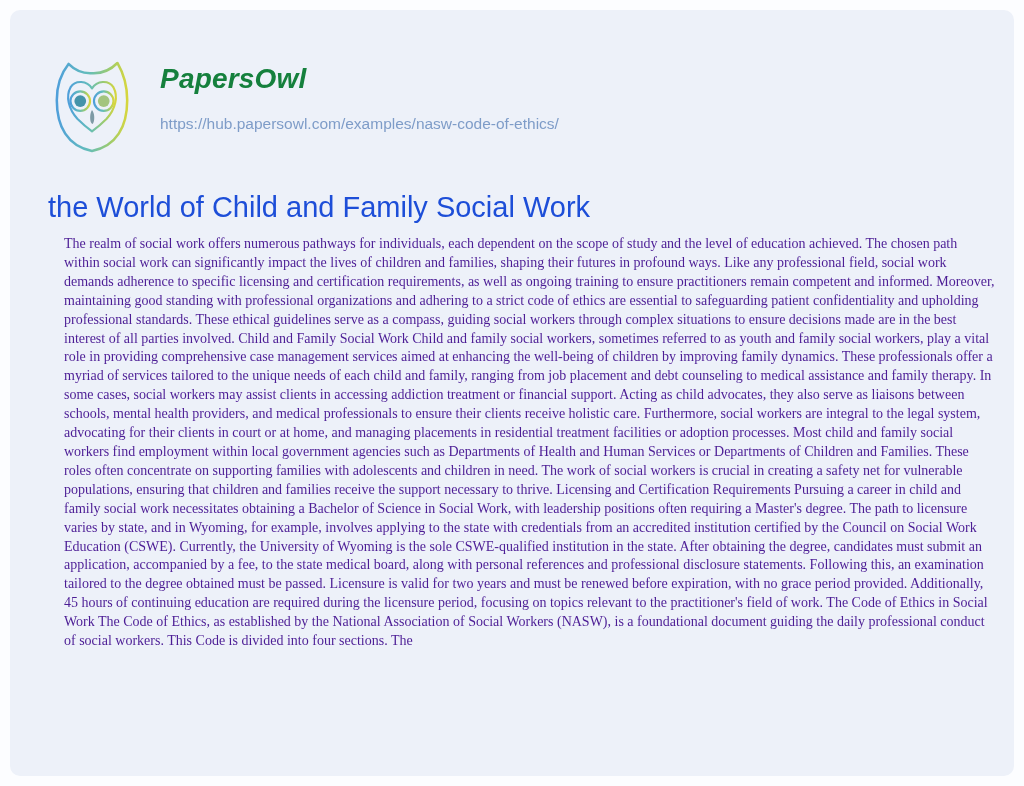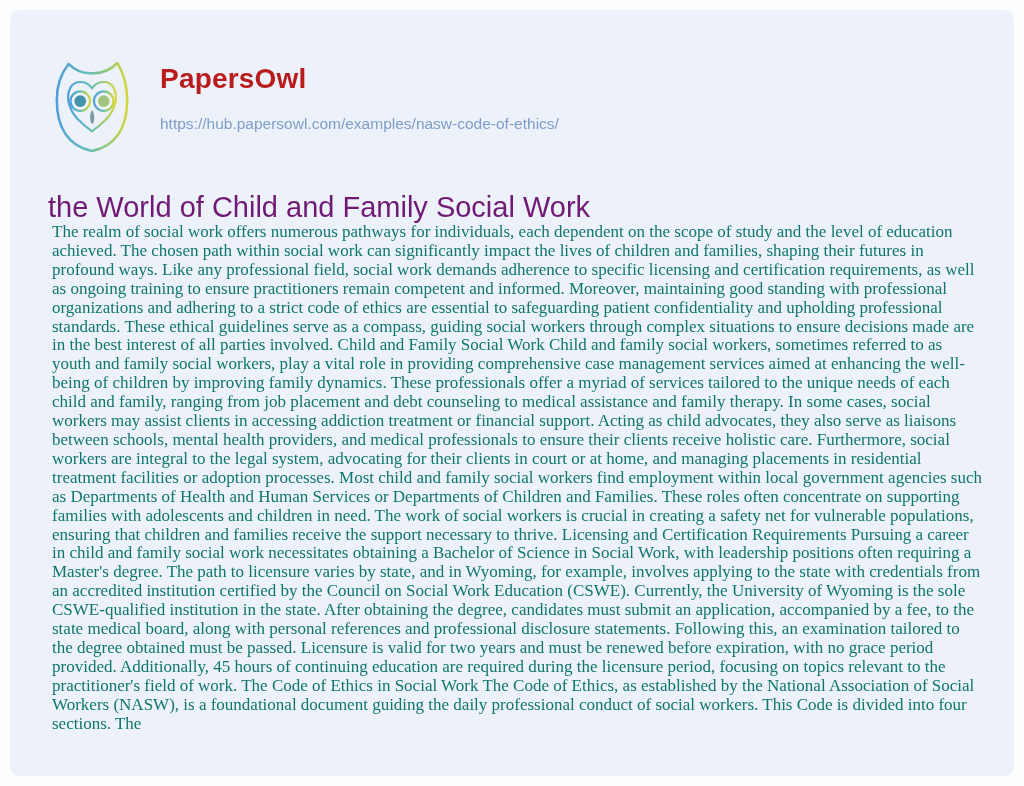--- a/index.html
+++ b/index.html
@@ -32,51 +32,52 @@
     height: 104px;
     flex: 0 0 auto;
   }
   .brand-block {
     margin-left: 24px;
     padding-top: 10px;
   }
   .brand-name {
     font-size: 28px;
     font-weight: 700;
-    color: #b91c1c;
+    color: #15803d;
     letter-spacing: 0.2px;
     line-height: 1.1;
+    font-style: italic;
   }
   .page-url {
     margin-top: 20px;
     font-size: 15.5px;
     color: #7e9cc8;
     text-decoration: none;
     display: inline-block;
   }
   .page-title {
     position: absolute;
     left: 38px;
     top: 160px;
     width: 930px;
     font-size: 29px;
     font-weight: 400;
-    color: #701a75;
+    color: #1d4ed8;
     line-height: 1.25;
   }
   .article-body {
     position: absolute;
     left: 38px;
     top: 209px;
     width: 932px;
     font-family: "Liberation Serif", serif;
-    font-size: 17px;
+    font-size: 14px;
     line-height: 18.9px;
-    color: #0f766e;
-    margin: 4px;
+    color: #4c1d95;
+    margin: 16px;
   }
 </style>
 </head>
 <body>
 
 <div class="card">
 
   <div class="header">
 
     <div class="logo-wrap">

